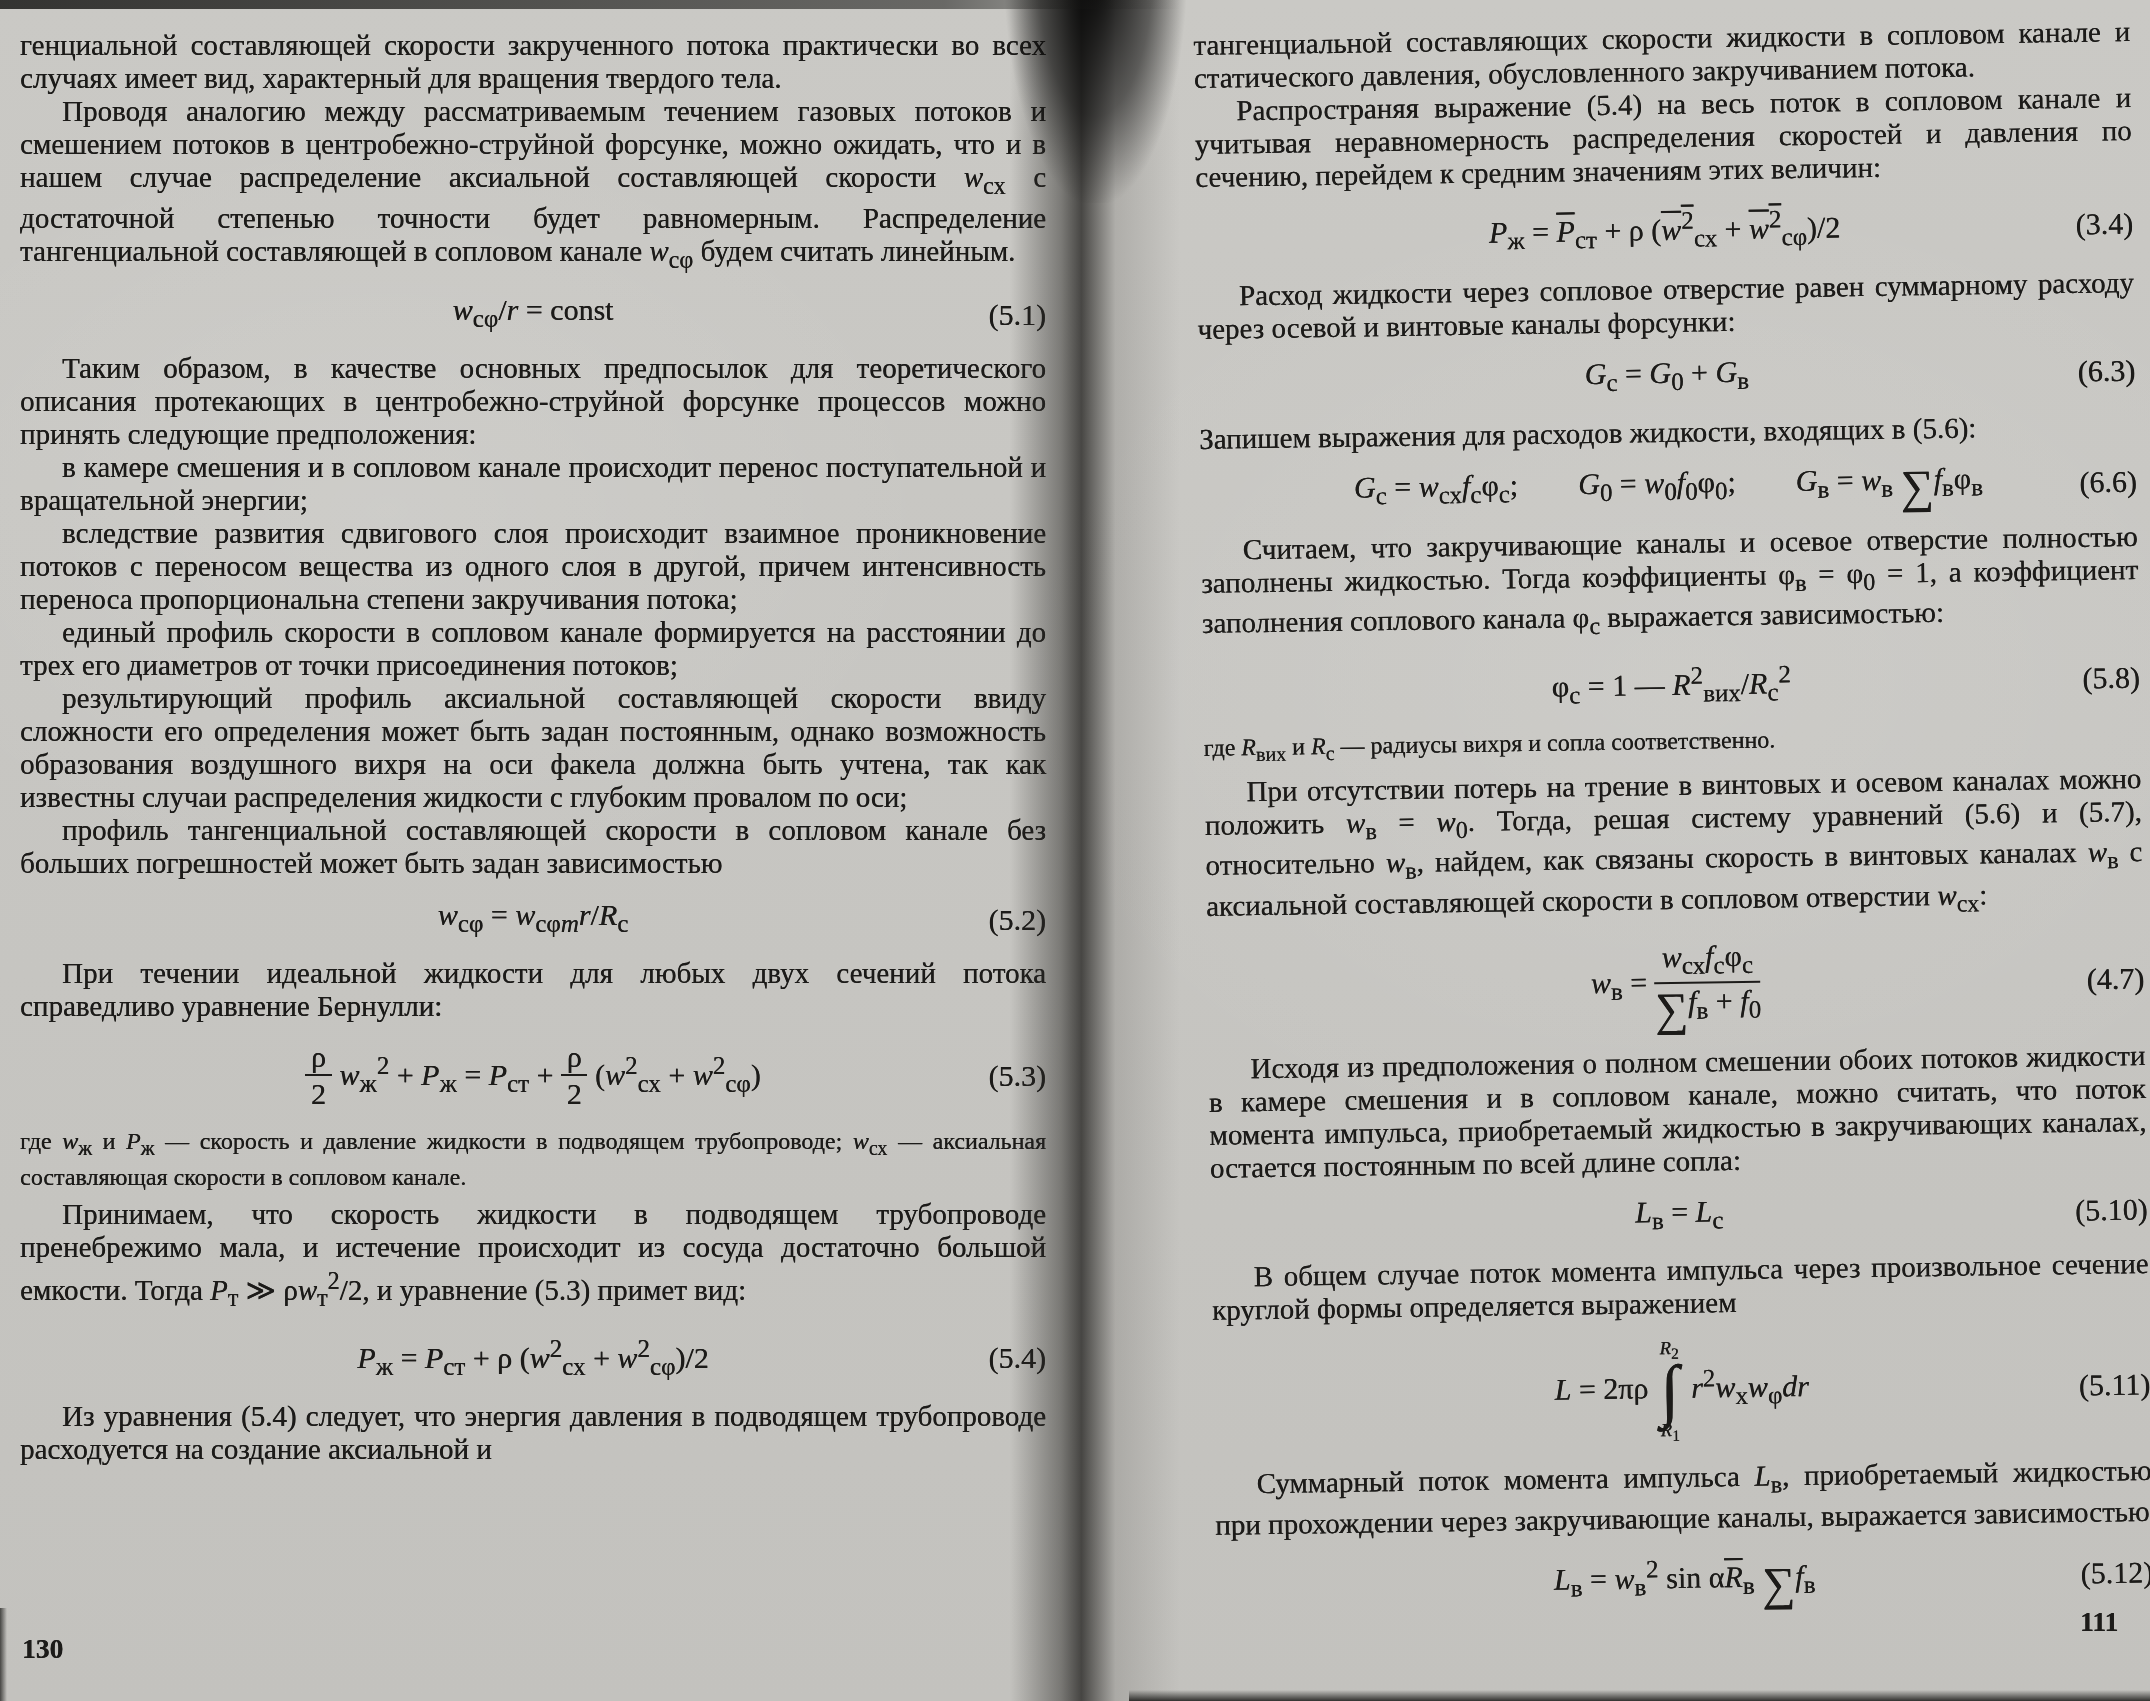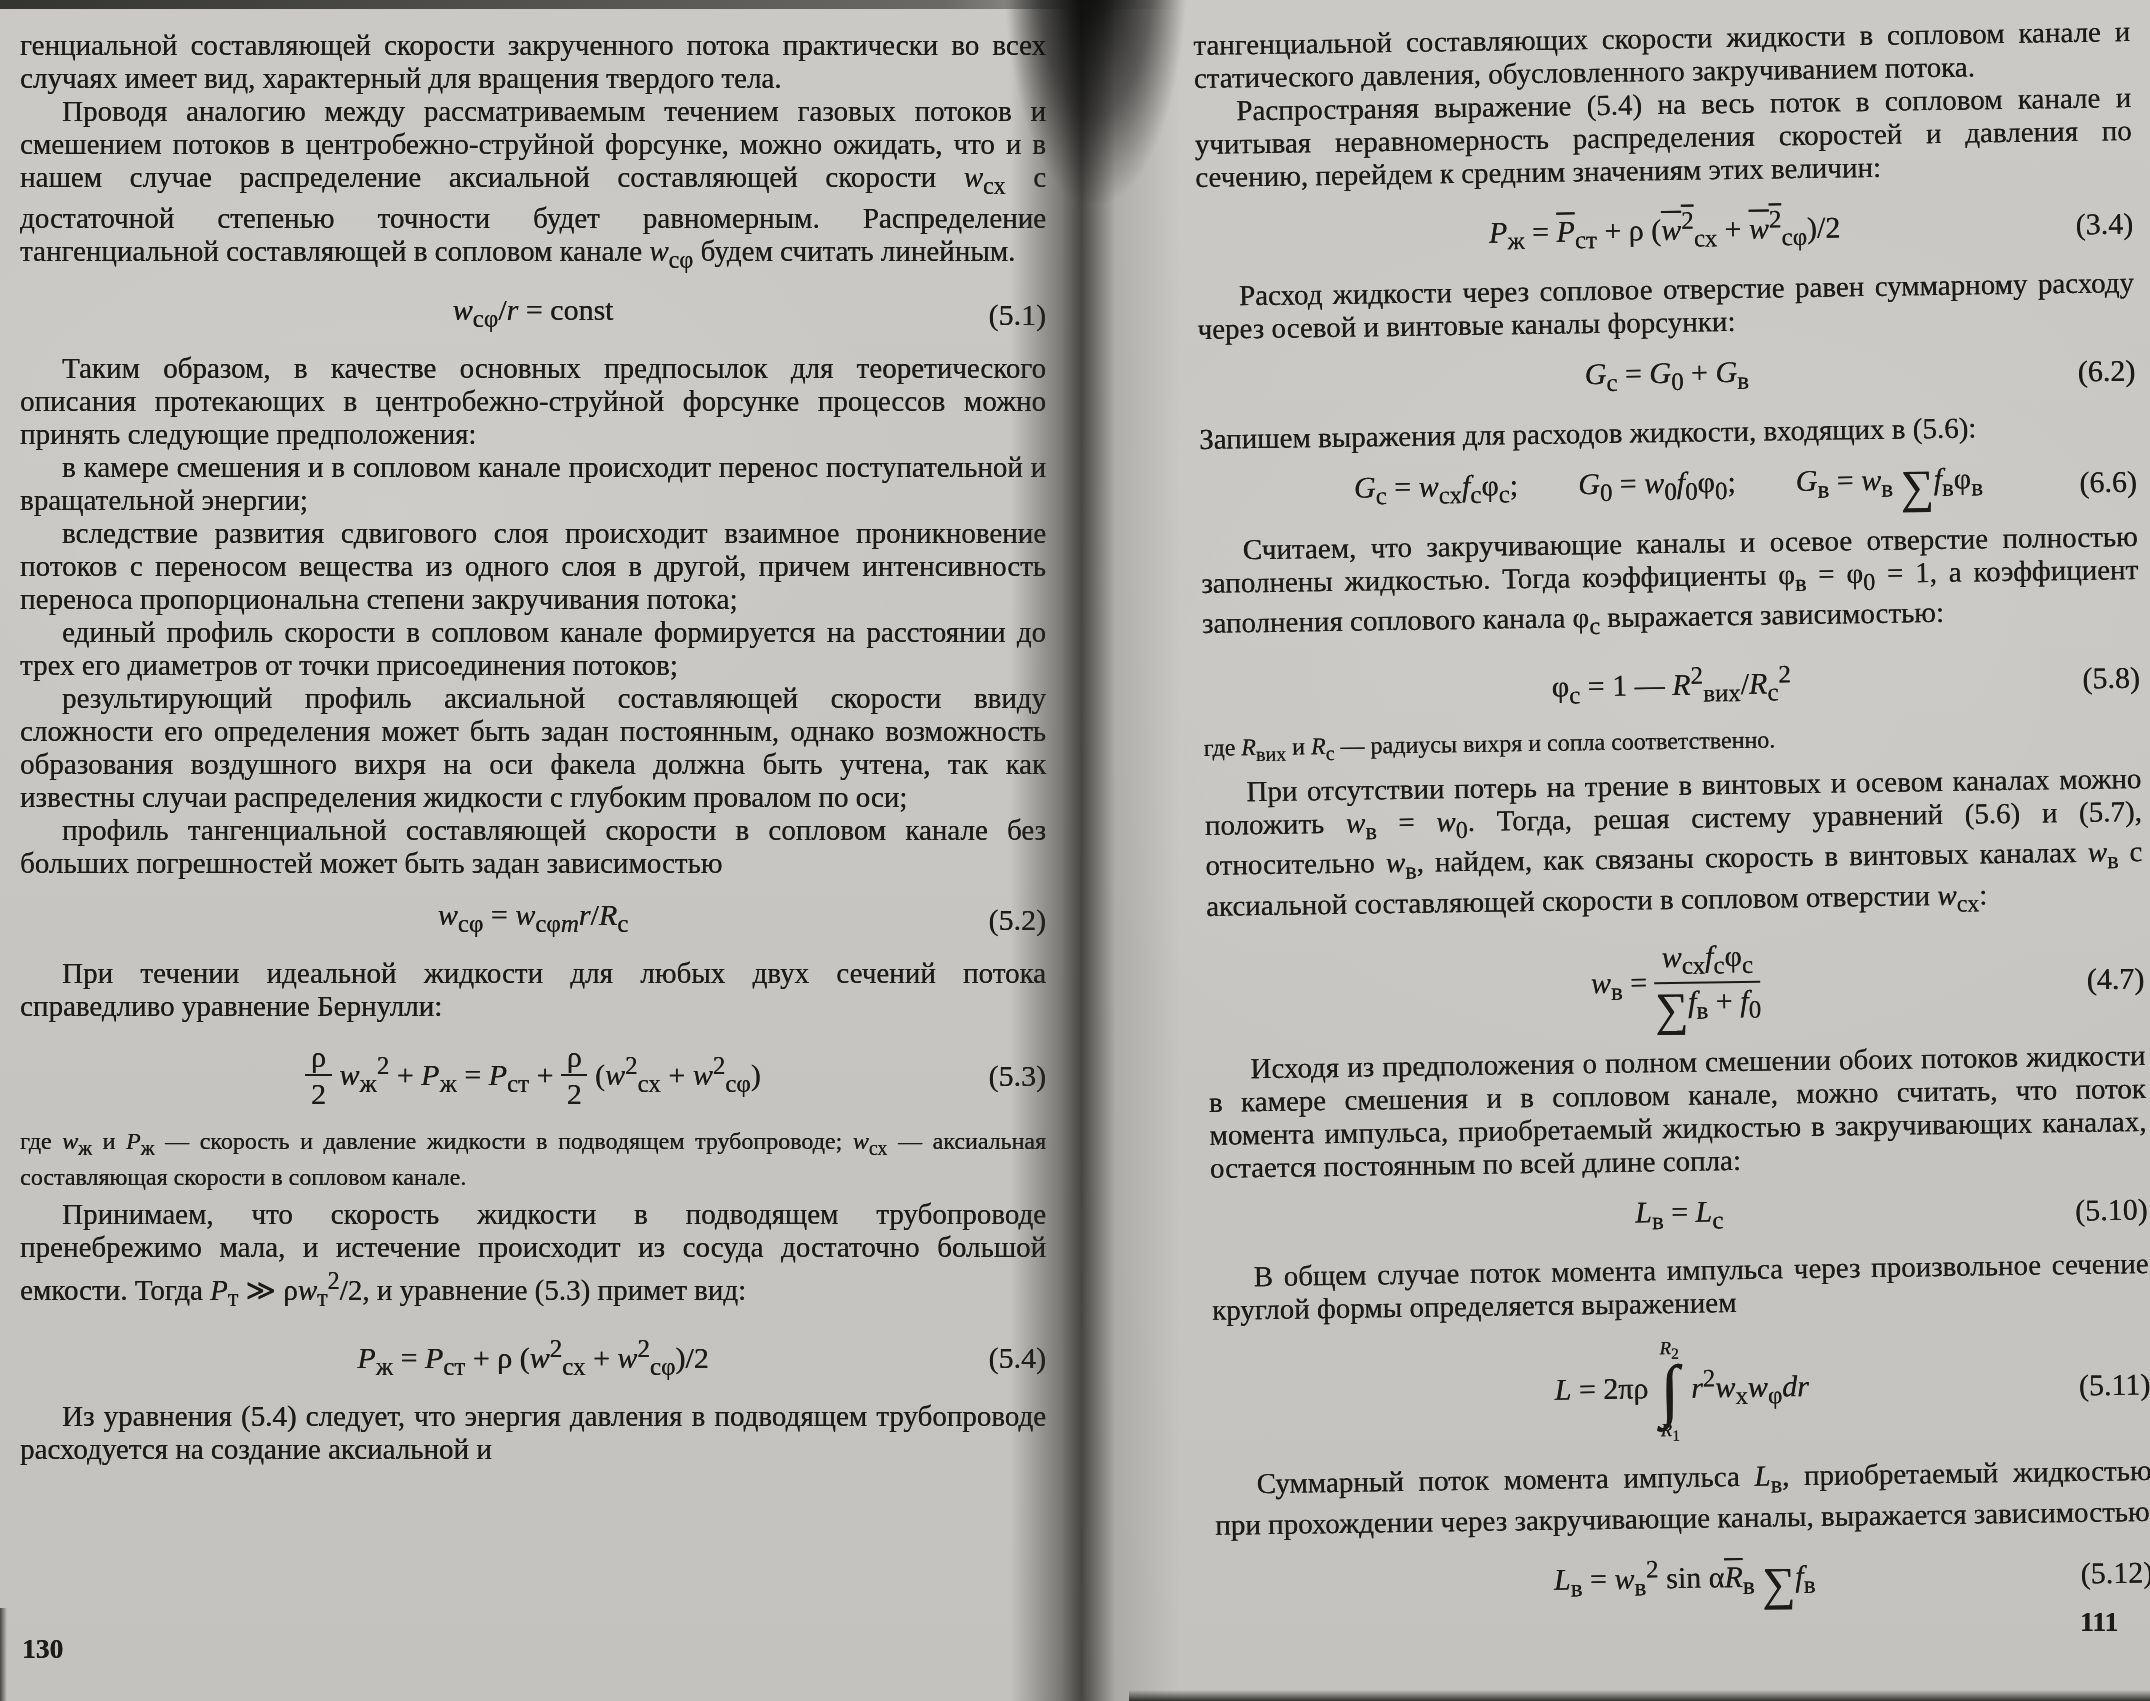--- a/index.html
+++ b/index.html
@@ -87,21 +87,21 @@
   <div class="page right">
     <div class="par ni">тангенциальной составляющих скорости жидкости в сопловом канале и статического давления, обусловленного закручиванием потока.</div>
     <div class="par">Распространяя выражение (5.4) на весь поток в сопловом канале и учитывая неравномерность распределения скоростей и давления по сечению, перейдем к средним значениям этих величин:</div>
     <div class="eq">
       <span class="eq-body"><i>P</i><sub>ж</sub> = <span class="ov"><i>P</i></span><sub>ст</sub> + ρ (<span class="ov"><i>w</i><sup>2</sup></span><sub>сх</sub> + <span class="ov"><i>w</i><sup>2</sup></span><sub>сφ</sub>)/2</span>
       <span class="eq-num">(3.4)</span>
     </div>
     <div class="par">Расход жидкости через сопловое отверстие равен суммарному расходу через осевой и винтовые каналы форсунки:</div>
     <div class="eq">
       <span class="eq-body"><i>G</i><sub>с</sub> = <i>G</i><sub>0</sub> + <i>G</i><sub>в</sub></span>
-      <span class="eq-num">(6.2)</span>
+      <span class="eq-num">(6.3)</span>
     </div>
     <div class="par ni">Запишем выражения для расходов жидкости, входящих в (5.6):</div>
     <div class="eq">
       <span class="eq-body"><i>G</i><sub>с</sub> = <i>w</i><sub>сх</sub><i>f</i><sub>с</sub>φ<sub>с</sub>;  <i>G</i><sub>0</sub> = <i>w</i><sub>0</sub><i>f</i><sub>0</sub>φ<sub>0</sub>;  <i>G</i><sub>в</sub> = <i>w</i><sub>в</sub> <span class="sum">∑</span><i>f</i><sub>в</sub>φ<sub>в</sub></span>
       <span class="eq-num">(6.6)</span>
     </div>
     <div class="par">Считаем, что закручивающие каналы и осевое отверстие полностью заполнены жидкостью. Тогда коэффициенты φ<sub>в</sub> = φ<sub>0</sub> = 1, а коэффициент заполнения соплового канала φ<sub>с</sub> выражается зависимостью:</div>
     <div class="eq">
       <span class="eq-body">φ<sub>с</sub> = 1 — <i>R</i><sup>2</sup><sub>вих</sub>/<i>R</i><sub>с</sub><sup>2</sup></span>
       <span class="eq-num">(5.8)</span>

